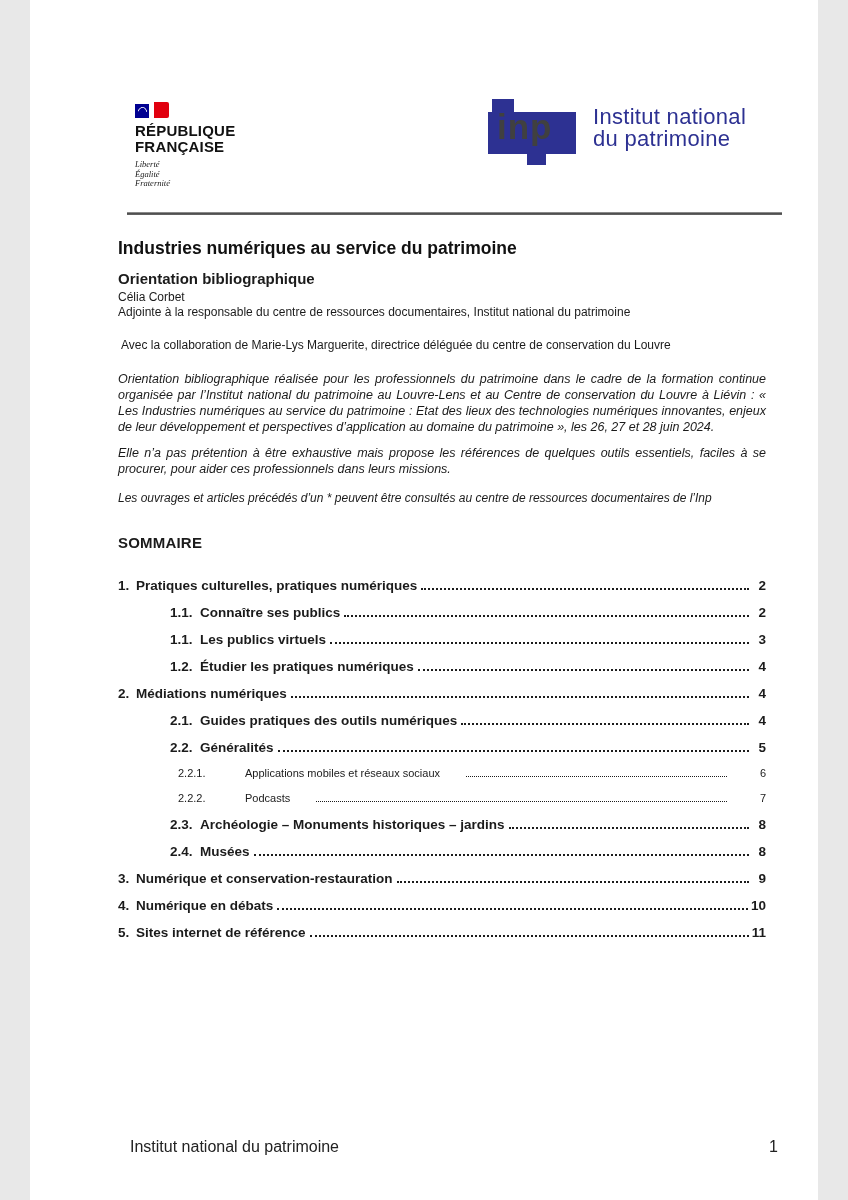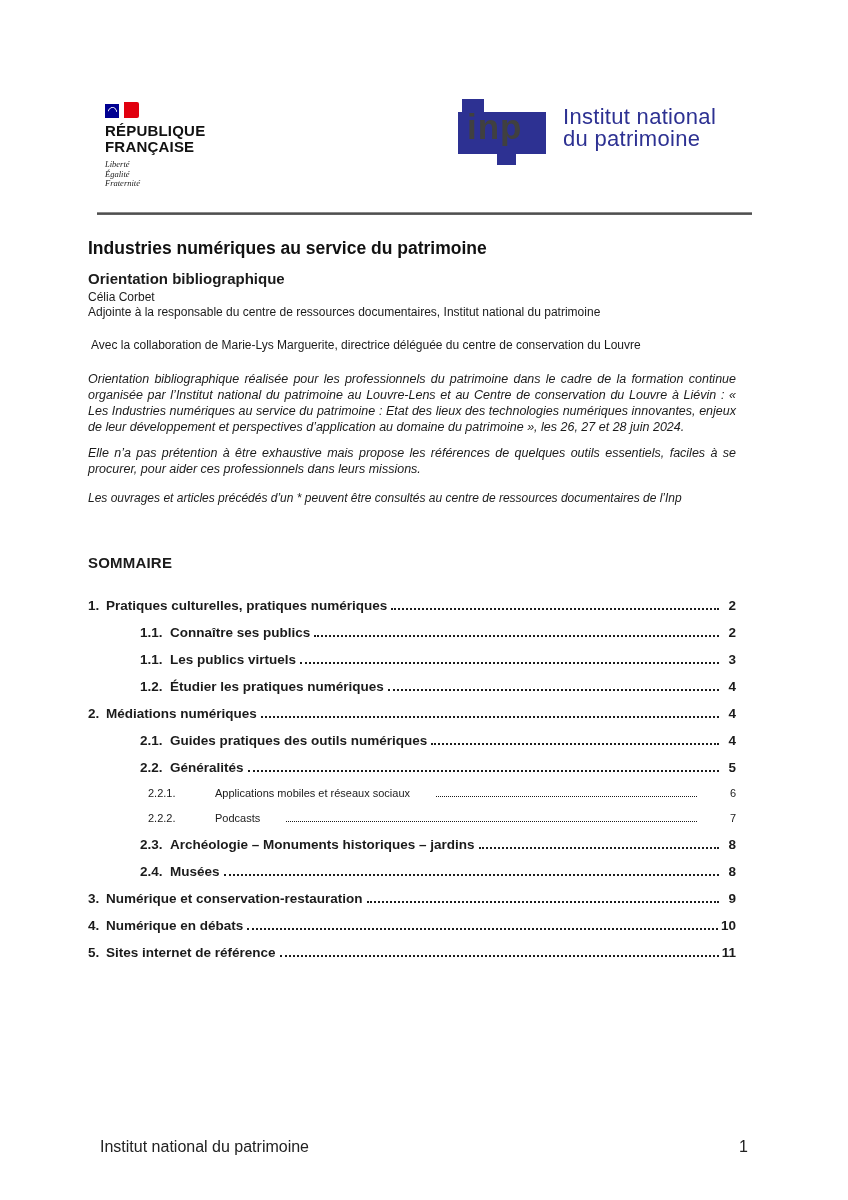--- a/index.html
+++ b/index.html
@@ -5,21 +5,21 @@
   :root{
     --ink:#1b1b1b;
     --inp-blue:#2d3192;
     --flag-blue:#000091;
     --flag-red:#e1000f;
   }
   *{box-sizing:border-box;margin:0;padding:0;}
   html,body{background:#e8e8e8;}
   body{font-family:"Liberation Sans", sans-serif;color:var(--ink);}
   .page{
-    position:relative;width:848px;height:1200px;margin:0 auto;
+    position:relative;width:788px;height:1200px;margin:0 auto;
     background:#ffffff;overflow:hidden;
   }
 
   
   .rf-logo{position:absolute;left:105px;top:101px;}
   .rf-flag{display:flex;align-items:flex-start;height:18px;margin-bottom:4px;}
   .rf-flag .b{width:14px;height:14px;margin-top:3px;background:var(--flag-blue);position:relative;}
   .rf-flag .b::after{ 
     content:"";position:absolute;left:3px;top:3px;width:7px;height:7px;
     border:1.5px solid #ffffff;border-radius:50%;border-left-color:transparent;border-bottom-color:transparent;
@@ -50,21 +50,21 @@
   .content{position:absolute;left:88px;top:238px;width:648px;}
   .doc-title{font-size:17.5px;font-weight:bold;line-height:20px;color:#111;}
   .doc-subtitle{font-size:15px;line-height:18px;margin-top:12px;font-weight:bold;}
   .author-block{margin-top:2px;font-size:12px;line-height:15px;}
   .collab{margin-top:18px;font-size:12px;line-height:15px;padding-left:3px;}
   .ital{font-style:italic;}
   .intro{margin-top:18px;font-size:12.5px;line-height:16px;text-align:justify;}
   .scope{margin-top:10px;font-size:12.5px;line-height:16px;text-align:justify;}
   .note{margin-top:14px;font-size:12px;line-height:15px;}
 
-  .sommaire{margin-top:48px;font-size:15px;font-weight:bold;letter-spacing:.2px;}
+  .sommaire{margin-top:28px;font-size:15px;font-weight:bold;letter-spacing:.2px;}
 
   .toc{margin-top:26px;}
   .toc-row{display:flex;align-items:baseline;font-weight:bold;font-size:13.5px;line-height:17px;margin-bottom:10px;cursor:pointer;}
   .toc-num{flex:0 0 auto;display:inline-block;}
   .lvl1 .toc-num{width:18px;}
   .lvl2{padding-left:52px;}
   .lvl2 .toc-num{width:30px;}
   .lvl3{padding-left:60px;font-weight:normal;font-size:11px;line-height:14px;margin-bottom:11px;gap:22px;}
   .lvl3 .toc-num{width:45px;}
   .toc-label{flex:0 1 auto;white-space:nowrap;}

